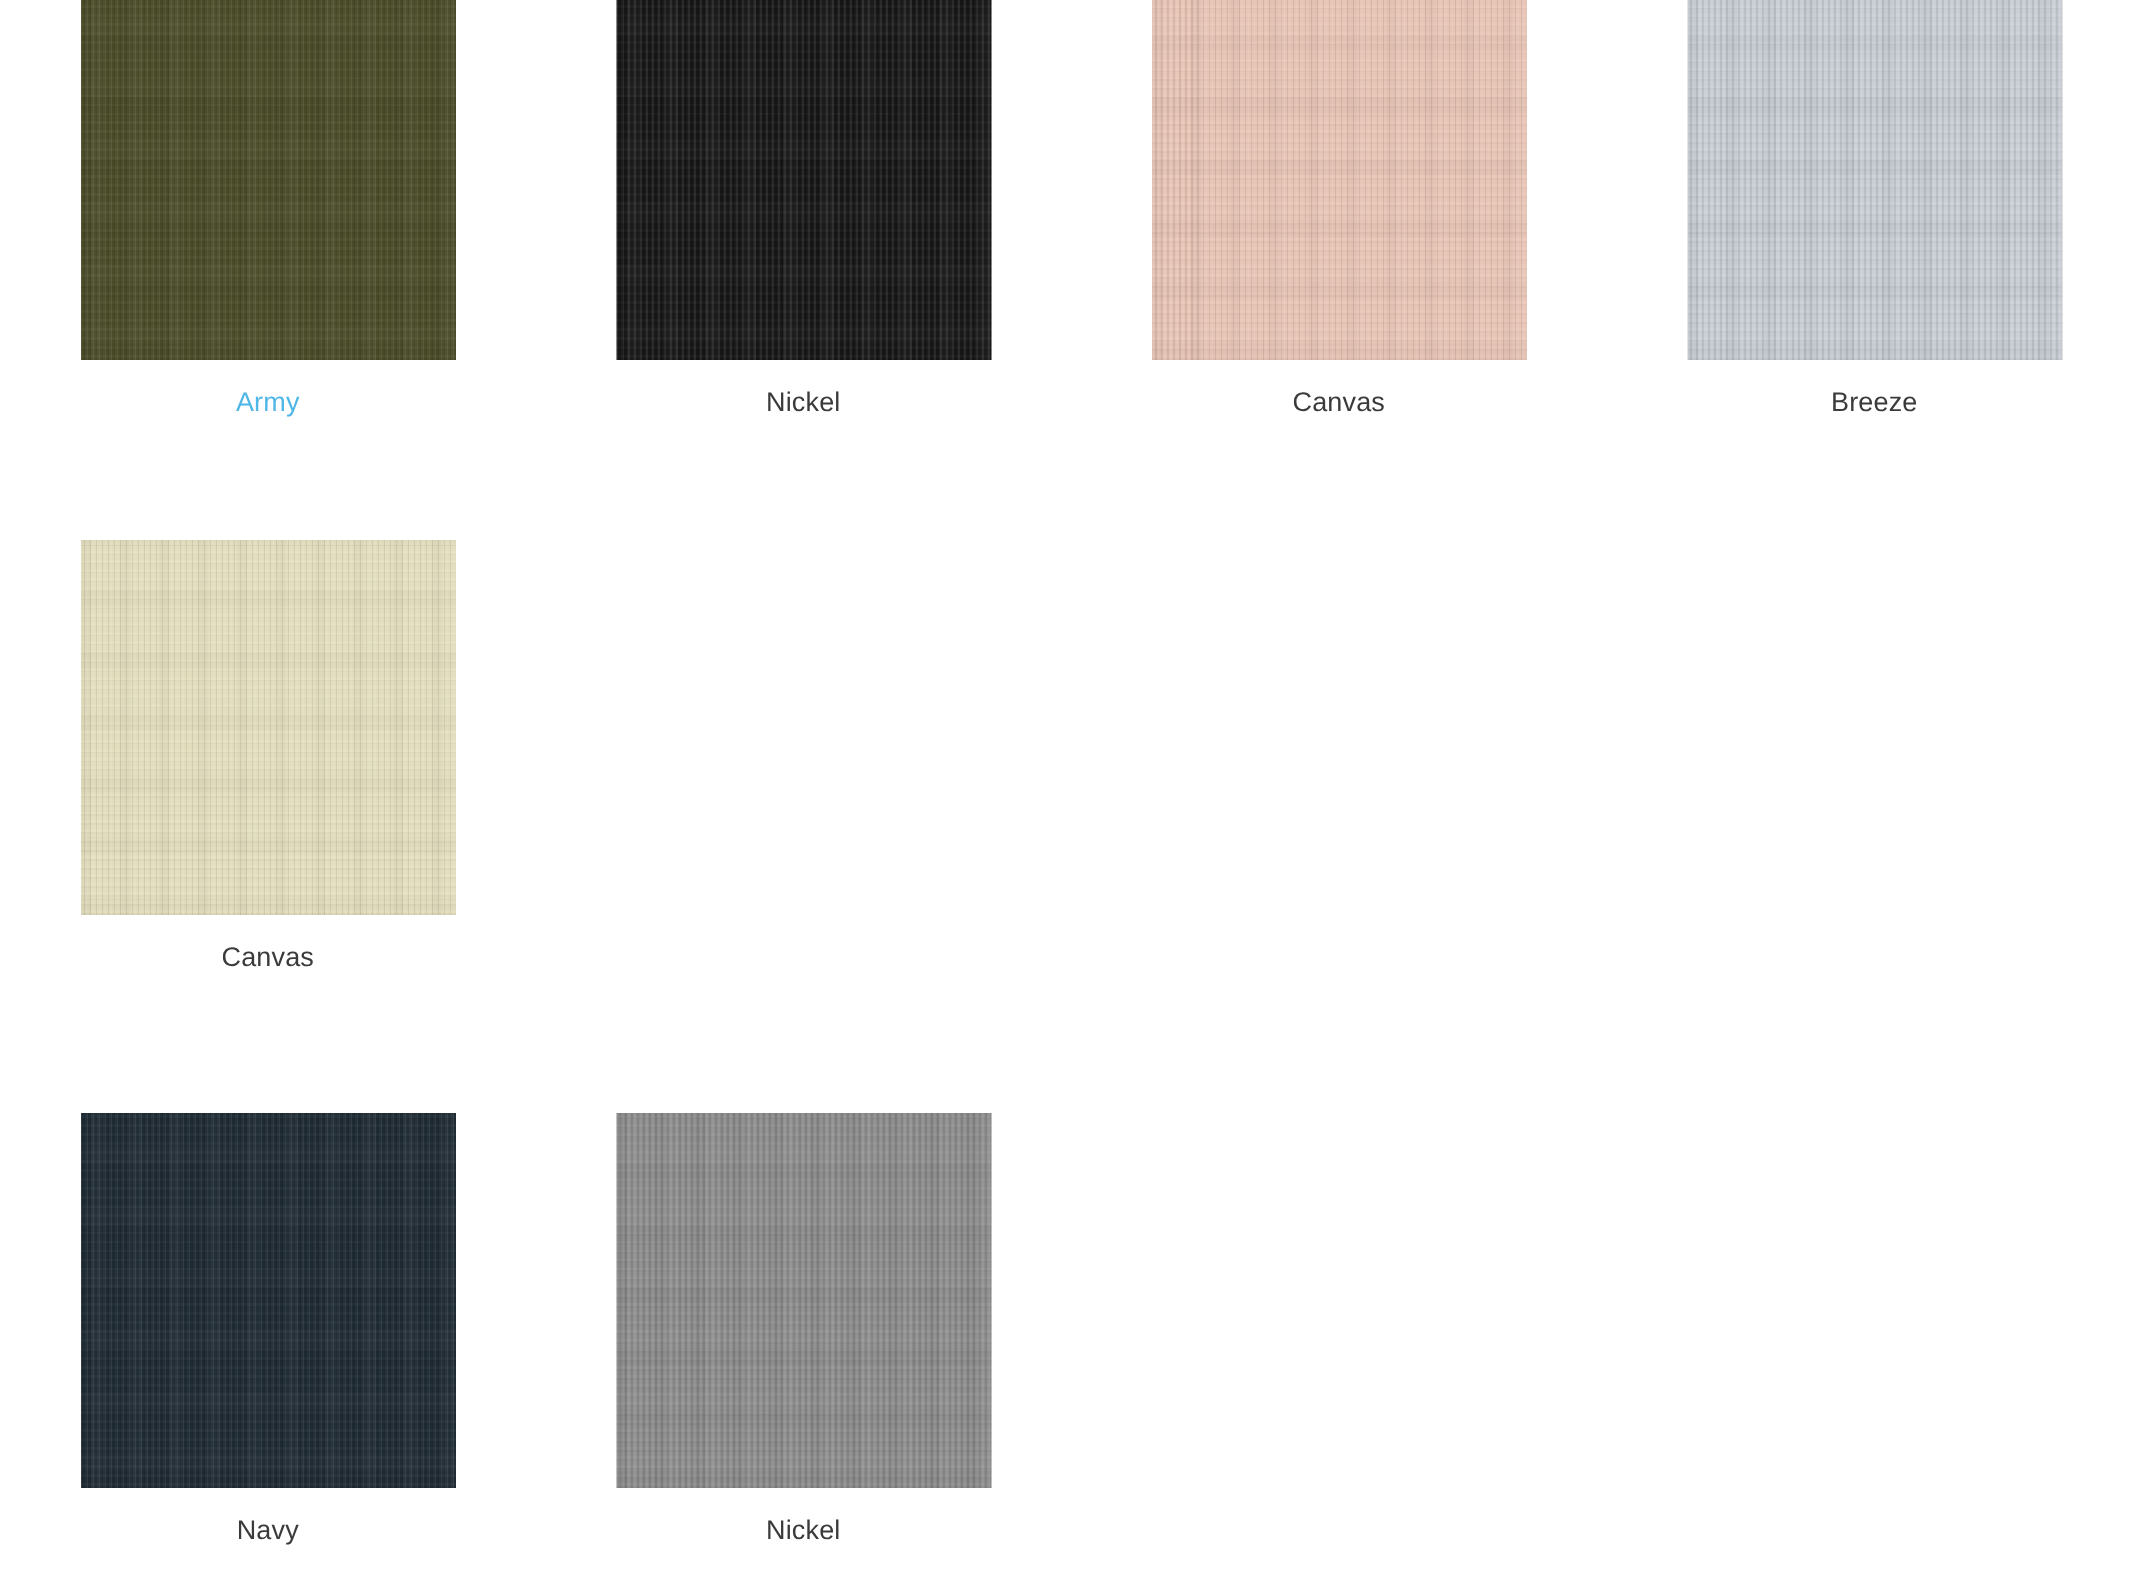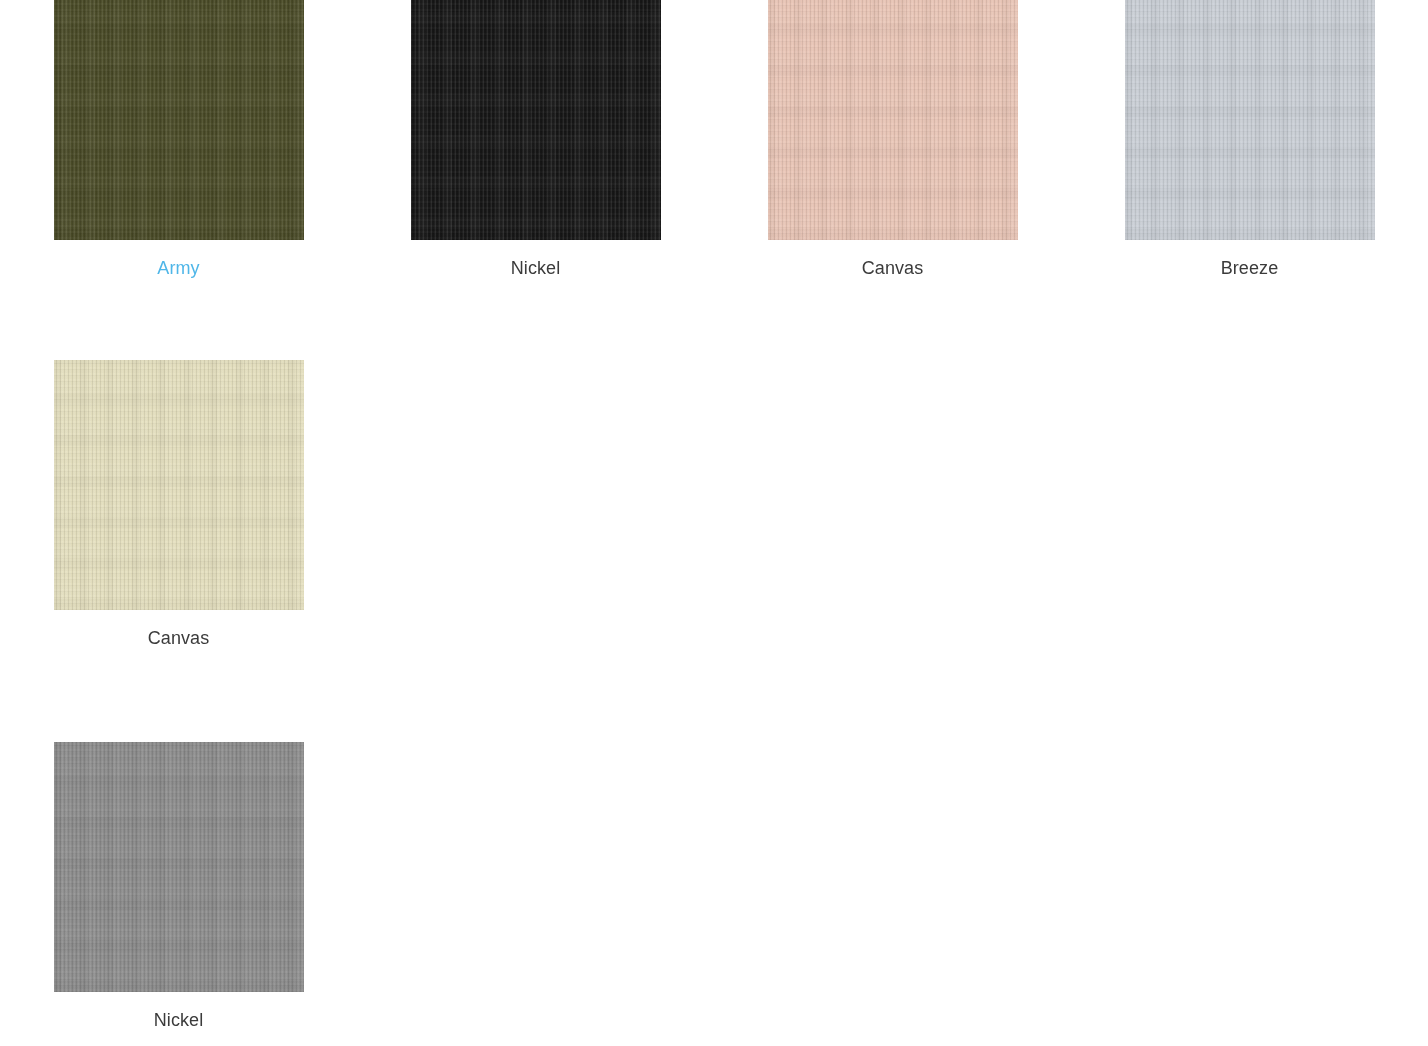--- a/index.html
+++ b/index.html
@@ -163,20 +163,28 @@
         <div class="swatch-chip" style="background-color: rgb(228, 223, 190);">
           <div class="tex-v"></div>
           <div class="tex-h"></div>
           <div class="tex-mottle"></div>
         </div>
         <div class="swatch-label">Canvas</div>
       </div>
     </div>
     <div class="swatch-row row-2">
       <div class="swatch-cell">
+        <div class="swatch-chip" style="background-color: rgb(30, 42, 51);">
+          <div class="tex-v"></div>
+          <div class="tex-h"></div>
+          <div class="tex-mottle"></div>
+        </div>
+        <div class="swatch-label">Navy</div>
+      </div>
+      <div class="swatch-cell">
         <div class="swatch-chip" style="background-color: rgb(140, 140, 140);">
           <div class="tex-v"></div>
           <div class="tex-h"></div>
           <div class="tex-mottle"></div>
         </div>
         <div class="swatch-label">Nickel</div>
       </div>
     </div>
   </div>
 

